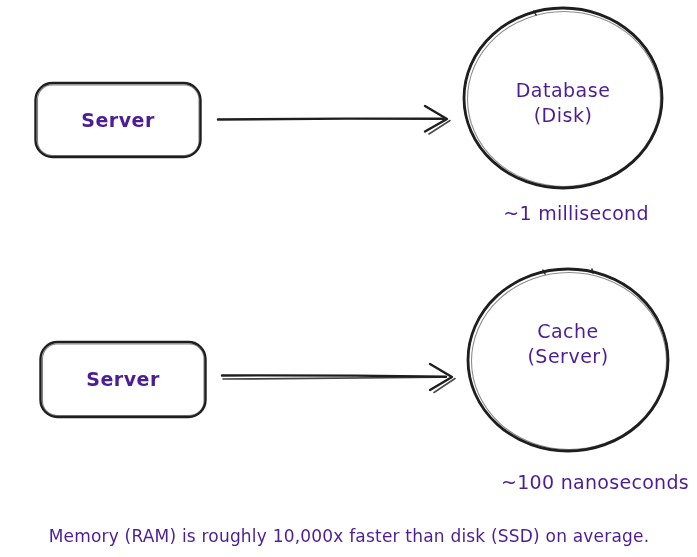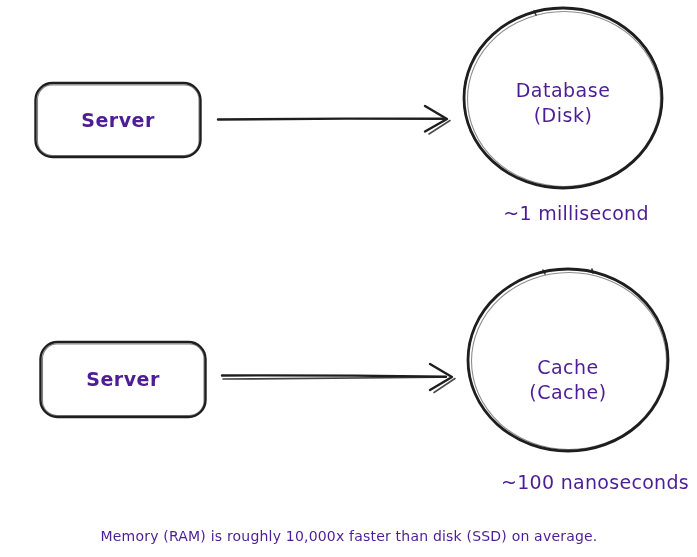--- a/index.html
+++ b/index.html
@@ -36,21 +36,21 @@
   .node-label {
     font-size: 19px;
     line-height: 25px;
     letter-spacing: 0.5px;
   }
   .caption-label {
     font-size: 19px;
     letter-spacing: 0.3px;
   }
   .footnote-label {
-    font-size: 14px;
+    font-size: 17px;
     letter-spacing: 0.2px;
   }
 </style>
 </head>
 <body>
 
 <div class="canvas">
 
   <svg class="shapes" width="697" height="557" viewBox="0 0 697 557" fill="none" stroke="#1e1e1e" stroke-linecap="round" stroke-linejoin="round">
 
@@ -95,22 +95,22 @@
 
   <div class="label node-label" style="left:563px; top:103px;">
     <div>Database</div>
     <div>(Disk)</div>
   </div>
 
   <div class="label caption-label" style="left:576px; top:213px;">~1 millisecond</div>
 
   <div class="label server-label" style="left:123px; top:379px;">Server</div>
 
-  <div class="label node-label" style="left:568px; top:380px;">
+  <div class="label node-label" style="left:568px; top:344px;">
     <div>Cache</div>
-    <div>(Cache)</div>
+    <div>(Server)</div>
   </div>
 
   <div class="label caption-label" style="left:595px; top:482px;">~100 nanoseconds</div>
 
   <div class="label footnote-label" style="left:349px; top:536px;">Memory (RAM) is roughly 10,000x faster than disk (SSD) on average.</div>
 
 </div>
 
 </body></html>

